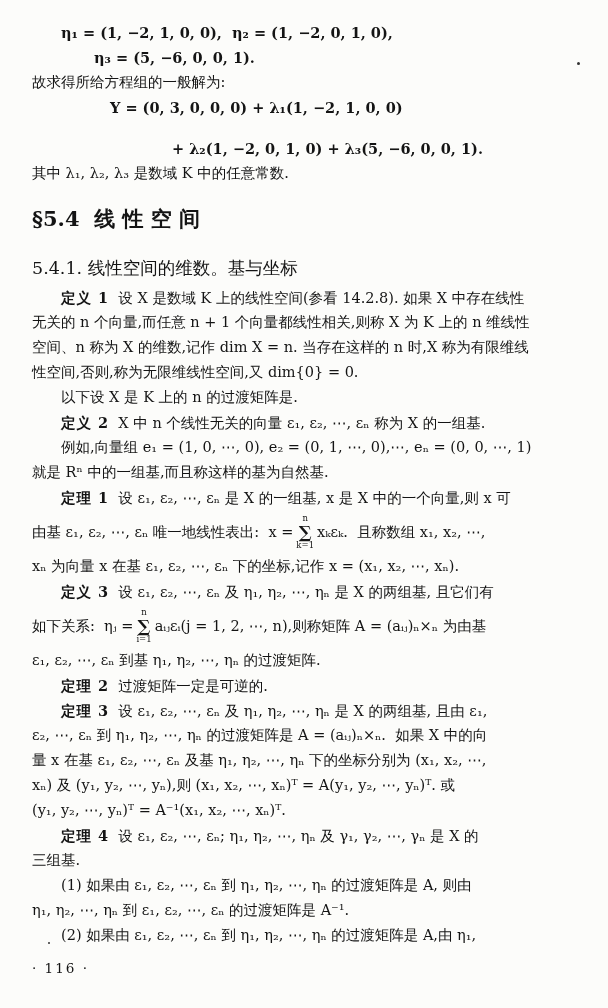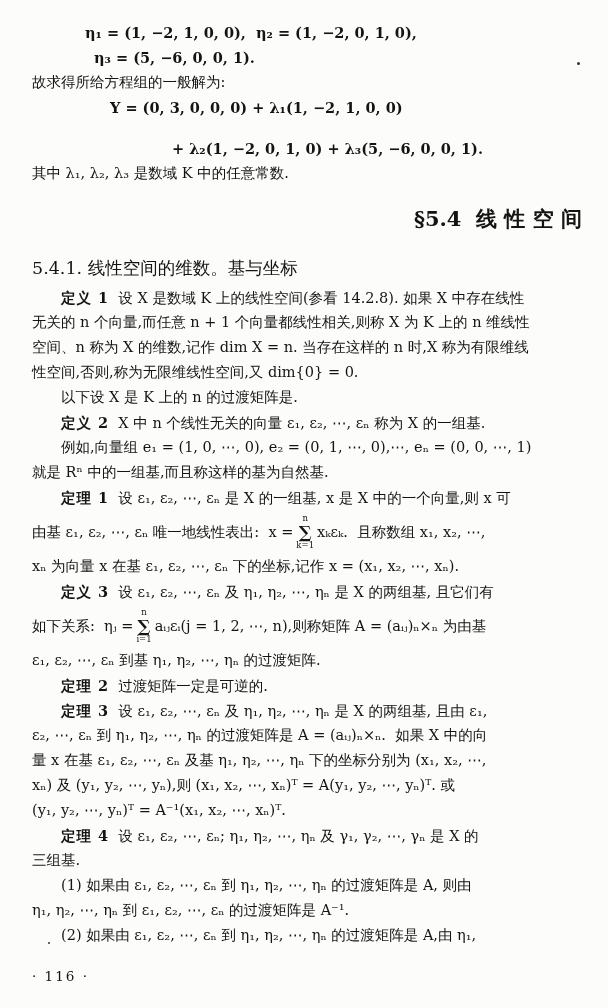--- a/index.html
+++ b/index.html
@@ -15,28 +15,28 @@
   .ln{
     white-space:pre;
     font-size:14.5px;
     line-height:25px;
     height:25px;
     overflow:visible;
   }
   .bold{font-weight:bold;}
   .lead{font-weight:bold;letter-spacing:1px;}
   
-  .ind-eq1{margin-left:53px;}
+  .ind-eq1{margin-left:29px;}
   .ind-eq2{margin-left:62px;}
   .ind-eq3{margin-left:78px;}
   .ind-eq4{margin-left:140px;margin-top:16px;}
   
   .ind{padding-left:29px;}
   .sec-heading{
-    text-align:right;
+    text-align:left;
     font-weight:bold;
     font-size:21px;
     line-height:30px;
     margin-top:18px;
     white-space:pre;
   }
   .sub-heading{
     font-size:17.5px;
     line-height:26px;
     margin-top:21px;
@@ -55,21 +55,21 @@
     flex-direction:column;
     align-items:center;
     line-height:1;
     margin:0 3px;
   }
   .sum-top,.sum-bot{font-size:8.5px;line-height:1.1;}
   .sum-mid{font-size:17px;font-weight:bold;line-height:1;}
   .pagenum{
     font-size:13.5px;
     letter-spacing:2px;
-    margin-top:20px;
+    margin-top:12px;
     white-space:pre;
   }
   .speck{
     position:absolute;width:3px;height:3px;background:#333;border-radius:50%;
   }
   .speck1{left:577px;top:62px;}
   .speck2{left:48px;top:942px;width:2px;height:2px;}
 </style>
 </head>
 <body>

